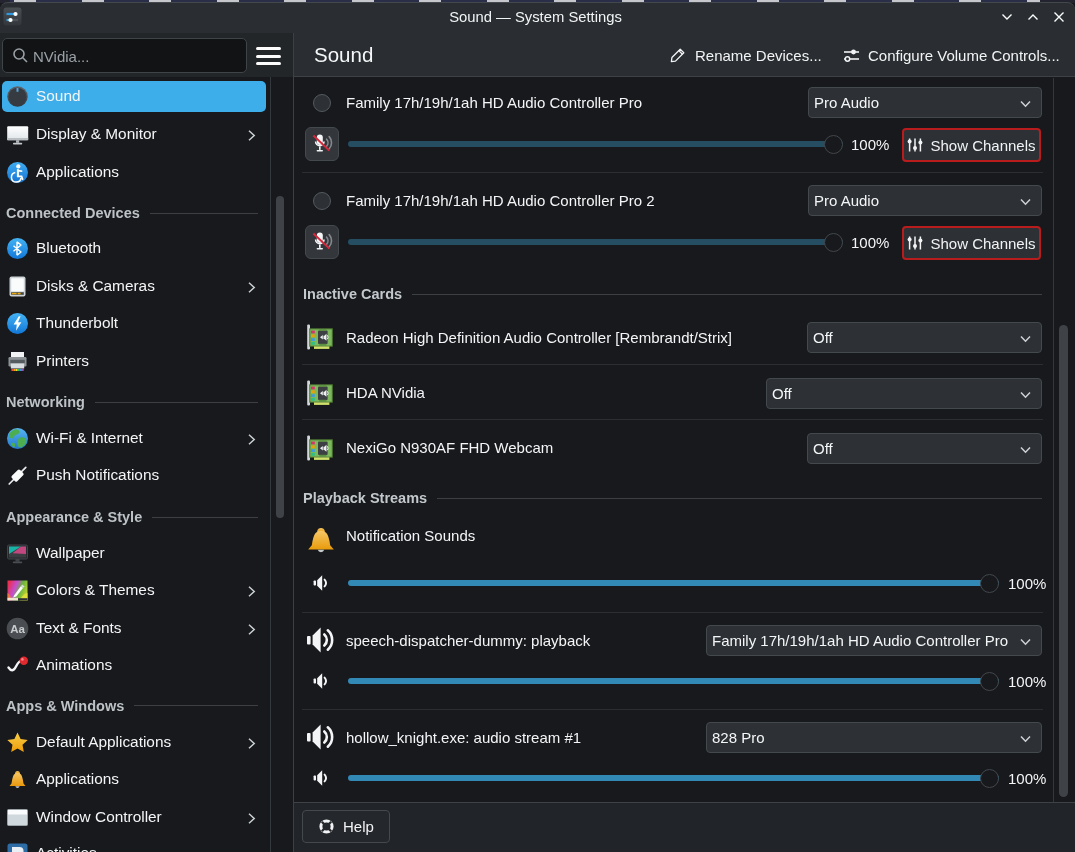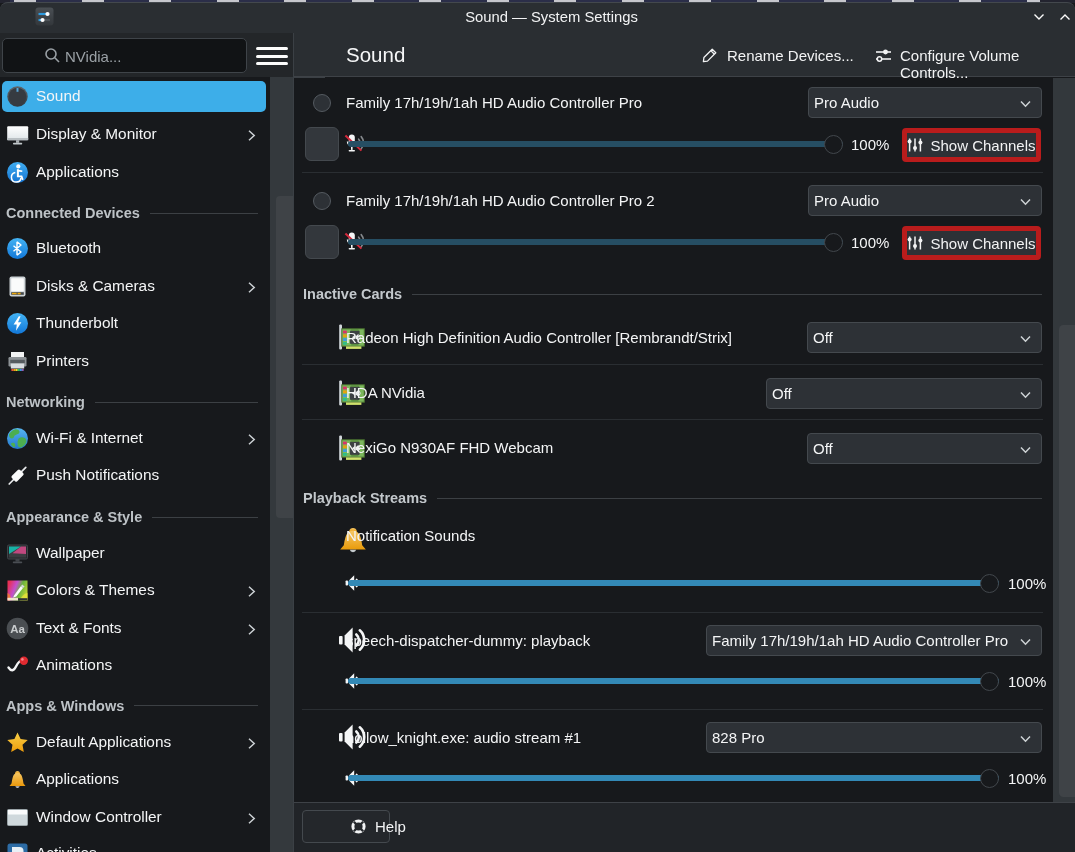--- a/index.html
+++ b/index.html
@@ -1,18 +1,18 @@
 <!DOCTYPE html>
 <html><head>
 <meta charset="utf-8">
 <style>
   * { margin:0; padding:0; box-sizing:border-box; }
   html,body { width:1075px; height:852px; overflow:hidden; }
   body { font-family:"Liberation Sans", sans-serif; background:#17191c; position:relative; color:#fcfcfc; }
-  .abs { position:absolute;padding-left:32px; }
+  .abs { position:absolute; }
   
   #desk { left:0; top:0; width:1075px; height:3px; background:#1d2030; }
   #desk div { position:absolute; top:0; height:3px; }
   
   #titlebar { left:0; top:2px; width:1075px; height:31px; background:#2a2e32; border-top:1px solid #43484d; border-radius:8px 8px 0 0; }
   #titletext { left:0; top:9px; width:1071px; text-align:center; font-size:14.8px; color:#f2f3f4; }
   .winbtn { top:10px; width:14px; height:14px; }
   
   #sidehead { left:0; top:33px; width:293px; height:44px; background:#232629; }
   #searchbox { left:2px; top:38px; width:245px; height:35px; background:#111315; border:1px solid #3f4449; border-radius:5px; }
@@ -41,21 +41,21 @@
   .combo svg { position:absolute; right:9px; top:9.5px; }
   .rowtext { position:absolute; font-size:15px; color:#f4f5f6; white-space:nowrap; transform:translateY(-1.5px); }
   .radio { position:absolute; width:18px; height:18px; border:1px solid #545a60; border-radius:50%; background:#2d3136; }
   .mutebtn { position:absolute; left:305px; width:34px; height:34px; background:#33373c; border:1px solid #44494e; border-radius:6px; }
   .track { position:absolute; height:6px; border-radius:3px; }
   .handle { position:absolute; width:19px; height:19px; border-radius:50%; background:#17191c; border:1.5px solid #42474c; }
   .pct { position:absolute; font-size:15px; color:#f4f5f6; transform:translateY(-1px); }
   .csep { position:absolute; left:302px; width:741px; height:1px; background:#2a2e32; }
   .chead2 { position:absolute; left:303px; width:739px; height:18px; font-size:14.5px; font-weight:bold; color:#c3c8cc; white-space:nowrap; display:flex; align-items:center; }
   .chl { flex:1; height:1px; background:#3c4044; margin-left:10px; }
-  .sbtn { position:absolute; width:139px; height:34px; background:#2d3136; border:5px solid #b91c1c; border-radius:4px; display:flex; align-items:center; justify-content:center; gap:7px; font-size:15px; color:#f2f3f4; }
+  .sbtn { position:absolute; width:139px; height:34px; background:#2d3136; border:2px solid #b91c1c; border-radius:4px; display:flex; align-items:center; justify-content:center; gap:7px; font-size:15px; color:#f2f3f4; }
   #footer { left:294px; top:802px; width:781px; height:50px; background:#212428; border-top:1px solid #3e4247; }
   #helpbtn { left:302px; top:810px; width:88px; height:33px; border:1px solid #44494e; border-radius:4px; background:#24272b; }
 </style>
 </head>
 <body>
 <div class="abs" id="desk">
     <div style="left:0;width:1075px;background:#2b2e49"></div>
     <div style="left:14.0px;width:22px;background:#c6c7cd"></div>
     <div style="left:81.5px;width:22px;background:#c6c7cd"></div>
     <div style="left:149.0px;width:22px;background:#c6c7cd"></div>

